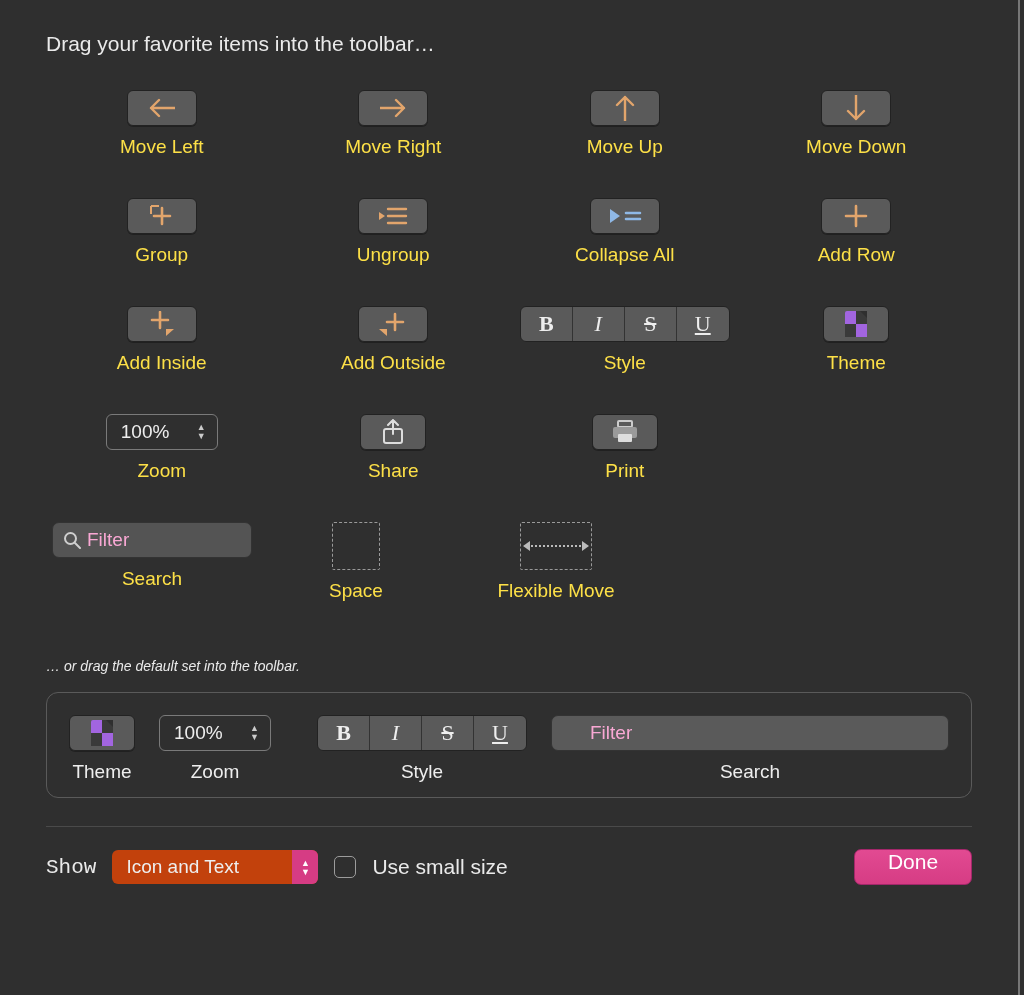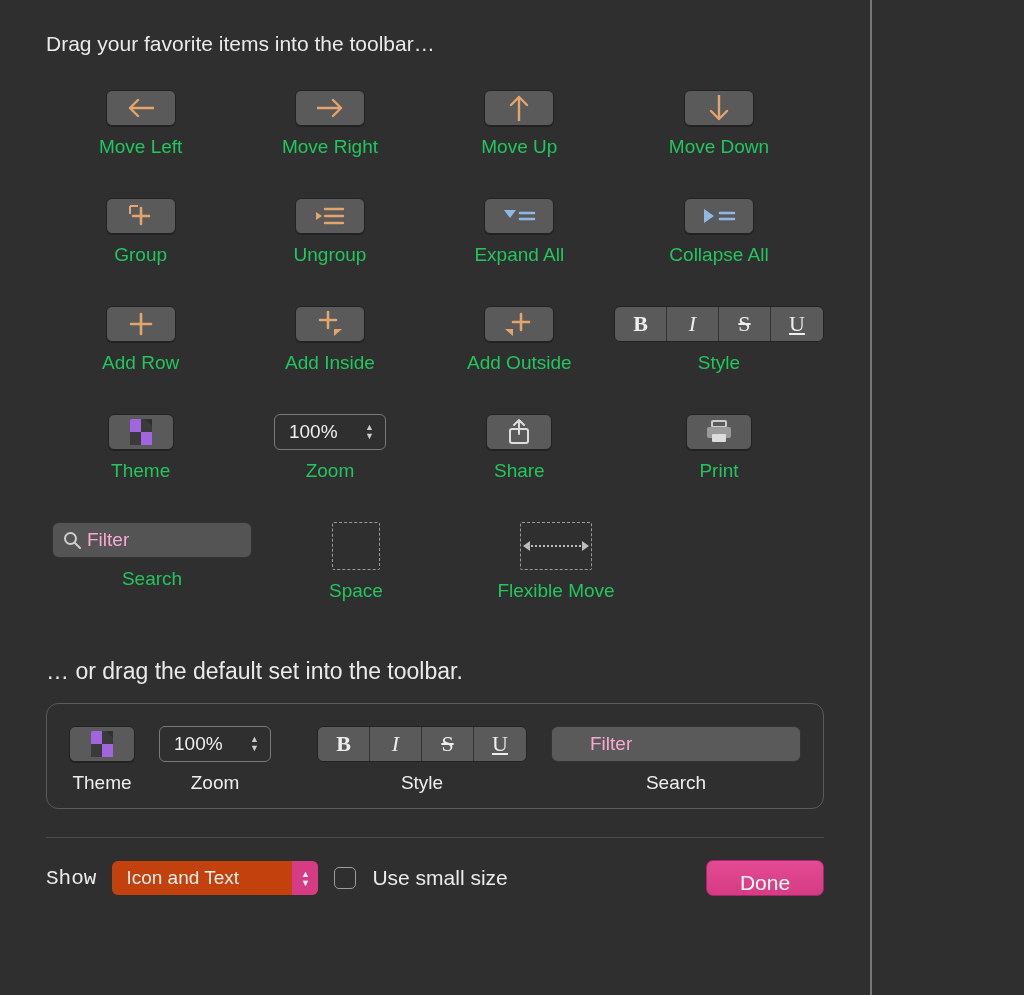--- a/index.html
+++ b/index.html
@@ -7,21 +7,21 @@
     margin: 0; padding: 0;
     width: 1024px; height: 995px;
     background: #2f2f2f;
     color: #eaeaea;
     font-family: -apple-system, "Helvetica Neue", Arial, sans-serif;
     font-size: 19px;
     overflow: hidden;
   }
   .sheet {
     position: relative;
-    width: 872px; height: 995px;
+    width: 1020px; height: 995px;
     background: #2f2f2f;
     border-right: 2px solid #777;
     padding: 32px 46px 40px 46px;
   }
   .instr {
     font-size: 21px;
     font-weight: 500;
     margin-bottom: 34px;
   }
   
@@ -35,21 +35,21 @@
   .cell {
     display: flex;
     flex-direction: column;
     align-items: center;
     gap: 10px;
     cursor: grab;
   }
   .cell .label {
     font-size: 19px;
     font-weight: 500;
-    color: #22c55e;
+    color: #fde047;
     white-space: nowrap;
   }
   
   .btn {
     height: 36px;
     min-width: 70px;
     padding: 0 14px;
     background: #5a5a5a;
     border: 1px solid #222;
     border-radius: 6px;
@@ -160,21 +160,21 @@
   }
   .flexspace .arrL, .flexspace .arrR{
     position:absolute; top:50%; transform:translateY(-50%);
     width:0;height:0;
     border-top:5px solid transparent;
     border-bottom:5px solid transparent;
   }
   .flexspace .arrL{ left:2px; border-right:7px solid #bbb;}
   .flexspace .arrR{ right:2px; border-left:7px solid #bbb;}
   
-  .instr2 { margin-top: 56px; font-size:23px; font-weight:500; margin-bottom:18px;}
+  .instr2 { margin-top: 56px; font-size:14px; font-weight:500; margin-bottom:18px;font-style:italic;}
   .defaultset {
     border:1px solid #5a5a5a;
     border-radius:12px;
     padding: 22px 22px 14px 22px;
     display:flex;
     align-items:flex-start;
     gap: 24px;
   }
   .defaultset .ditem{
     display:flex; flex-direction:column; align-items:center; gap:10px;
@@ -216,21 +216,21 @@
     background:#2f2f2f;
   }
   .smalllbl{font-size:21px; font-weight:500;}
   .done {
     margin-left:auto;
     height:36px; min-width:118px;
     background: linear-gradient(#e24a92,#d63c84);
     border:1px solid #a3276a;
     border-radius:7px;
     color:#fff; font-size:21px; font-weight:500;
-    display:flex; align-items:flex-end; justify-content:center;
+    display:flex; align-items:flex-start; justify-content:center;
     cursor:pointer;
   }
   
   .grid.row5 {
     grid-template-columns: 220px 180px 220px 1fr;
     justify-items: start;
     margin-top:40px;
   }
   .grid.row5 .cell{align-items:center;}
   .grid.row5 > .cell:nth-child(1){ margin-left:-4px; width:220px;}
@@ -297,29 +297,20 @@
     <div class="cell">
       <div class="btn">
         <svg width="30" height="22" viewBox="0 0 30 22">
             <path d="M10 4h18M10 11h18M10 18h18" stroke="#e2a56c" stroke-width="2.4" stroke-linecap="round"></path>
             <path d="M7 11L1 7v8z" fill="#e2a56c"></path>
           </svg>
       </div>
       <div class="label">Ungroup</div>
     </div>
 
-    <div class="cell">
-      <div class="btn">
-        <svg width="34" height="20" viewBox="0 0 34 20">
-            <path d="M2 4l6 8 6-8z" fill="#8fb8e6"></path>
-            <path d="M18 7h14M18 13h14" stroke="#8fb8e6" stroke-width="2.6" stroke-linecap="round"></path>
-          </svg>
-      </div>
-      <div class="label">Expand All</div>
-    </div>
 
     <div class="cell">
       <div class="btn">
         <svg width="34" height="20" viewBox="0 0 34 20">
             <path d="M2 3l10 7-10 7z" fill="#8fb8e6"></path>
             <path d="M18 7h14M18 13h14" stroke="#8fb8e6" stroke-width="2.6" stroke-linecap="round"></path>
           </svg>
       </div>
       <div class="label">Collapse All</div>
     </div>

